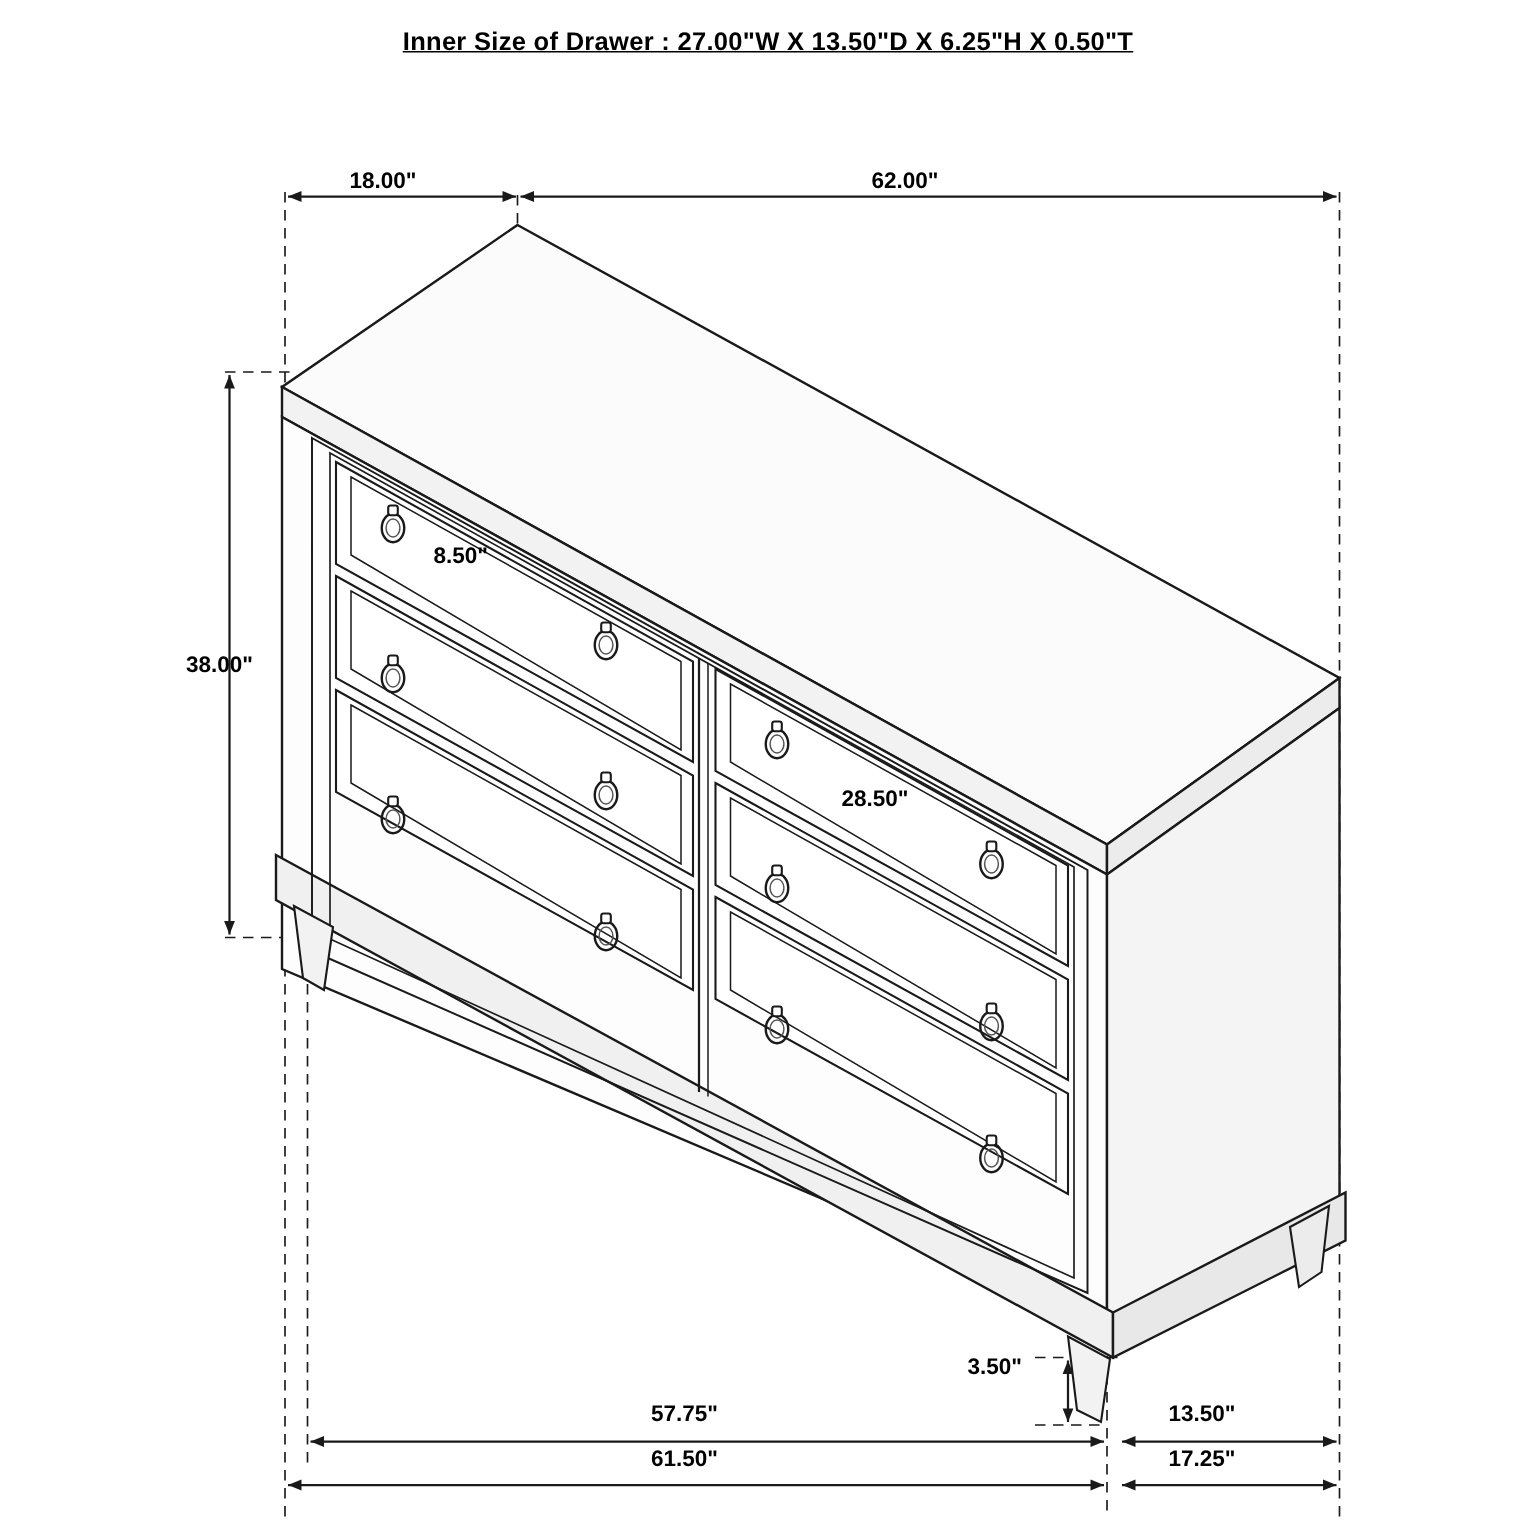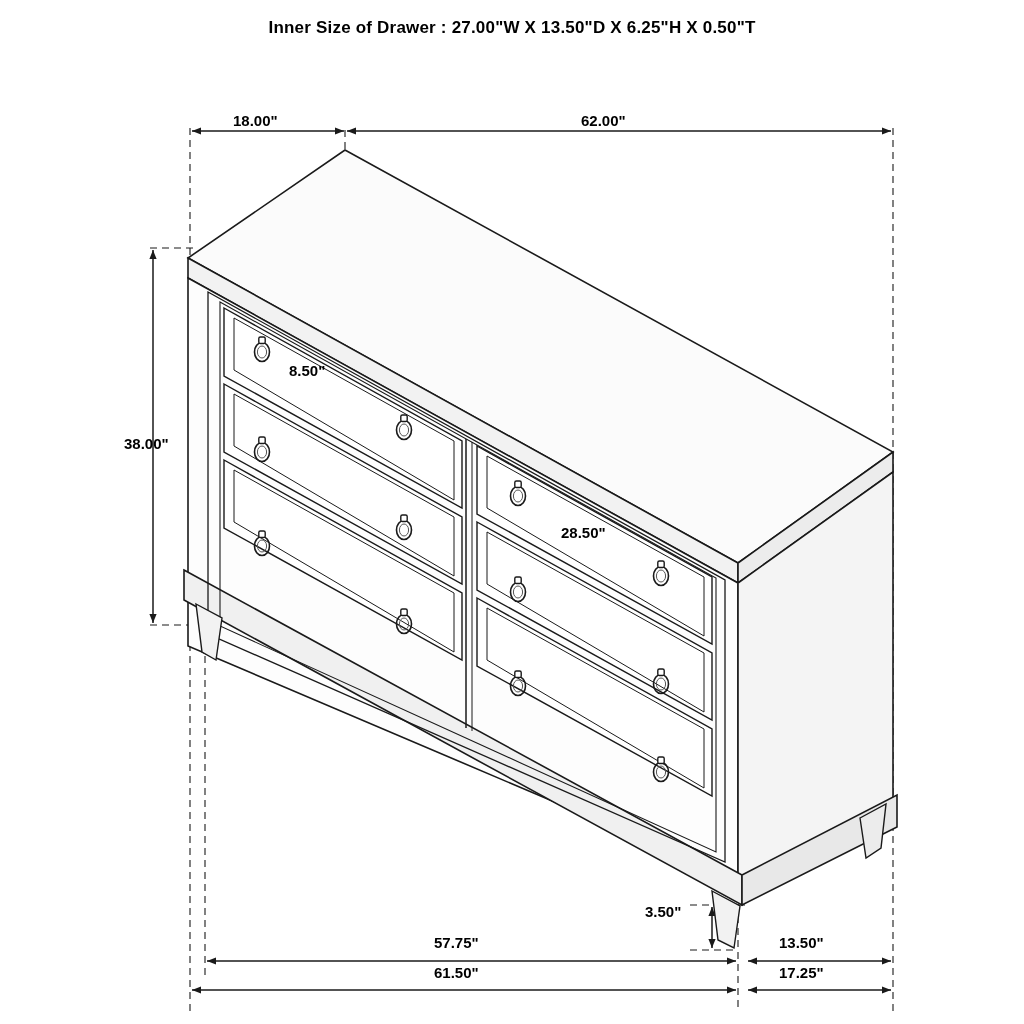--- a/index.html
+++ b/index.html
@@ -13,20 +13,21 @@
   }
   #stage{position:absolute;left:0;top:0;width:1024px;height:1024px;}
   svg#drawing{position:absolute;left:0;top:0;width:1024px;height:1024px;}
   .title{
     position:absolute;
     left:0;top:18px;width:1024px;
     text-align:center;
     font-size:17px;
     font-weight:bold;
     letter-spacing:0.2px;
+    text-decoration:underline;
   }
   .dimlbl{
     position:absolute;
     font-size:15px;
     font-weight:bold;
     white-space:nowrap;
   }
 </style>
 </head>
 <body>

